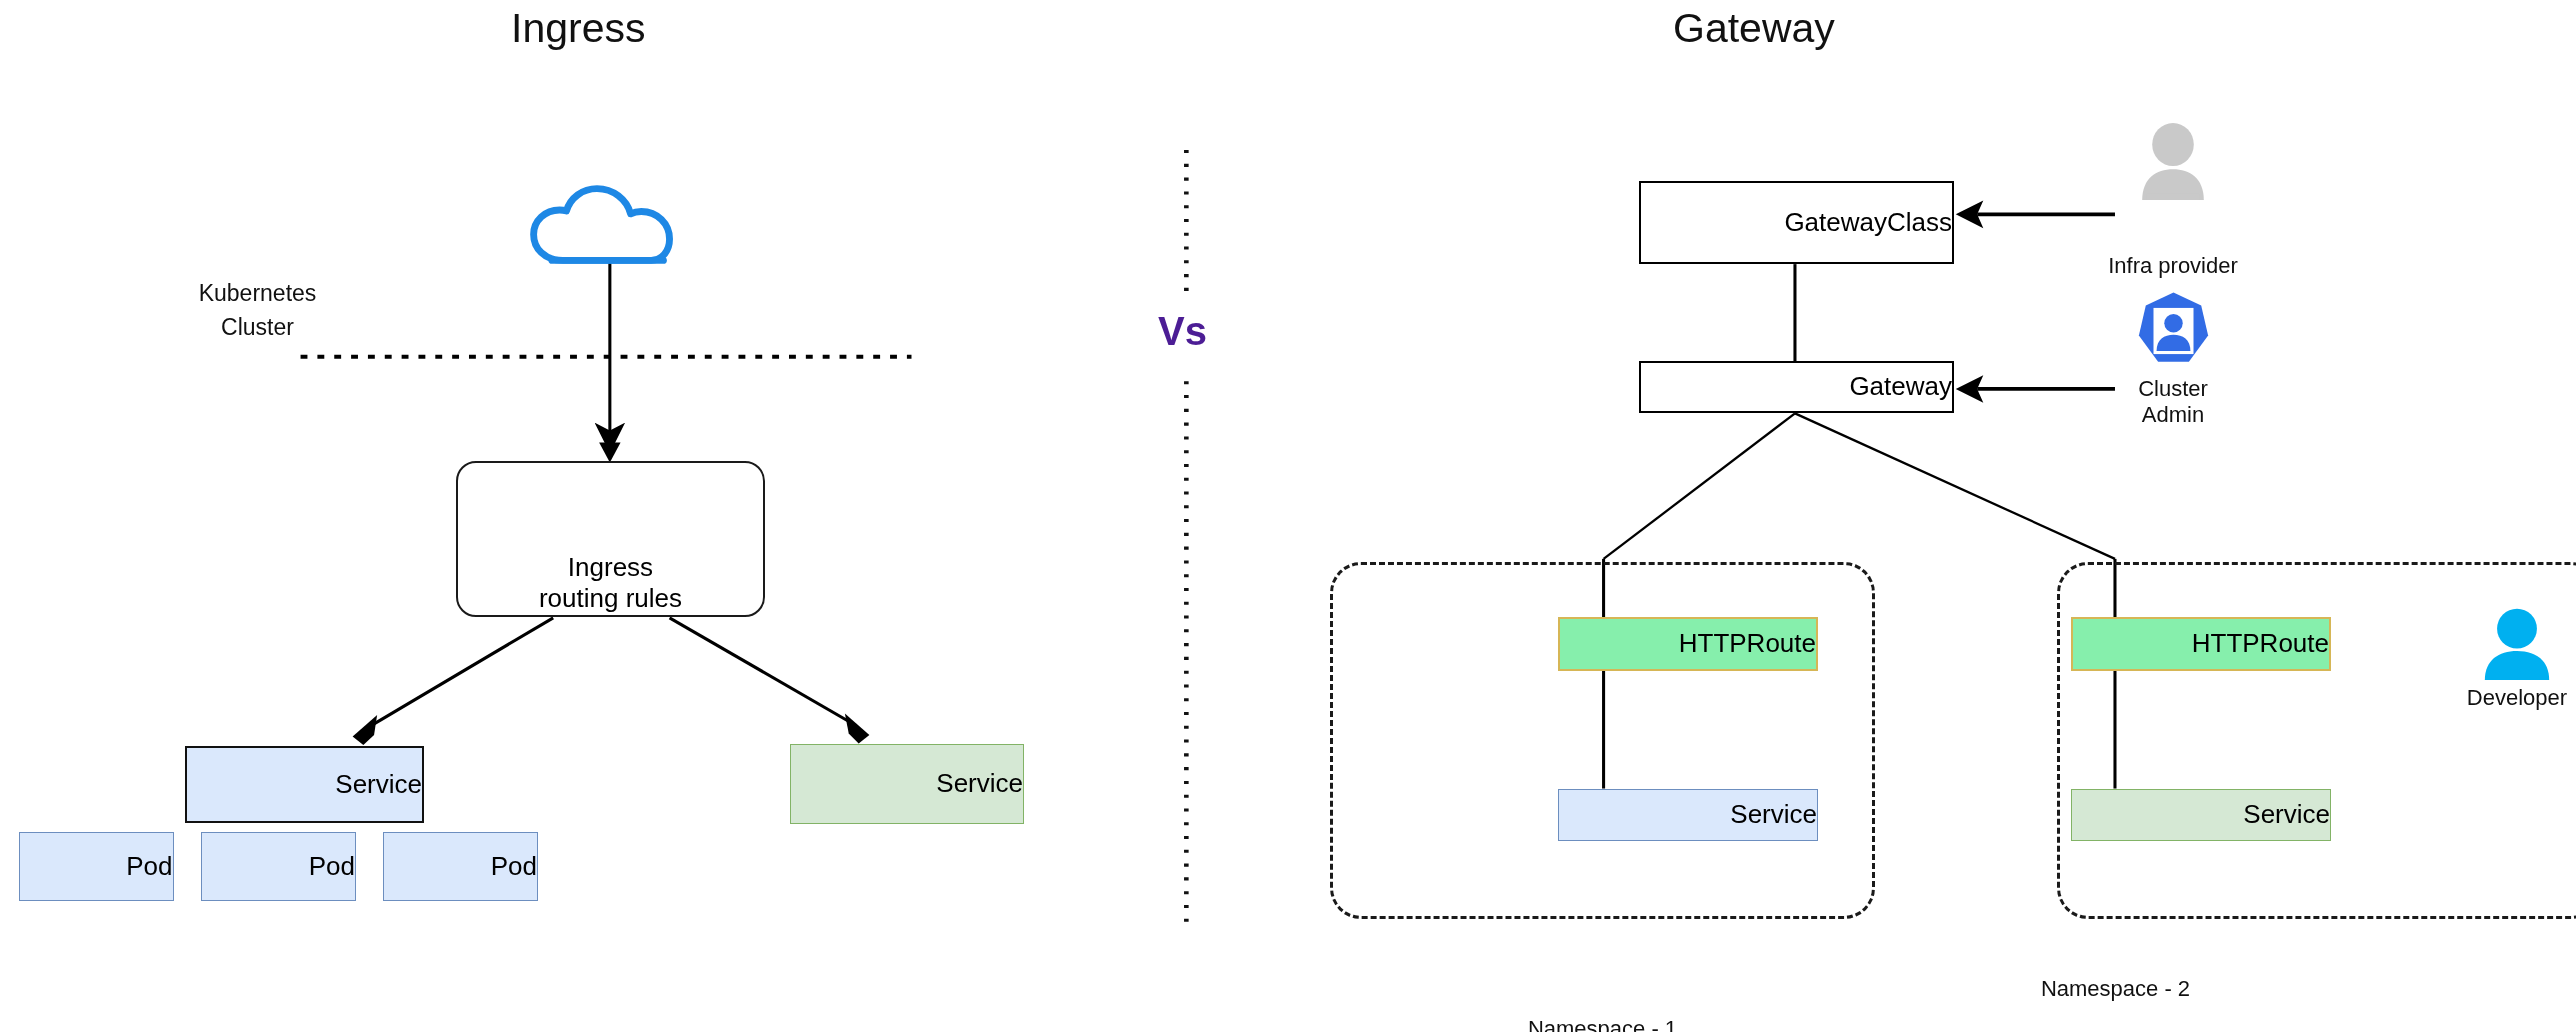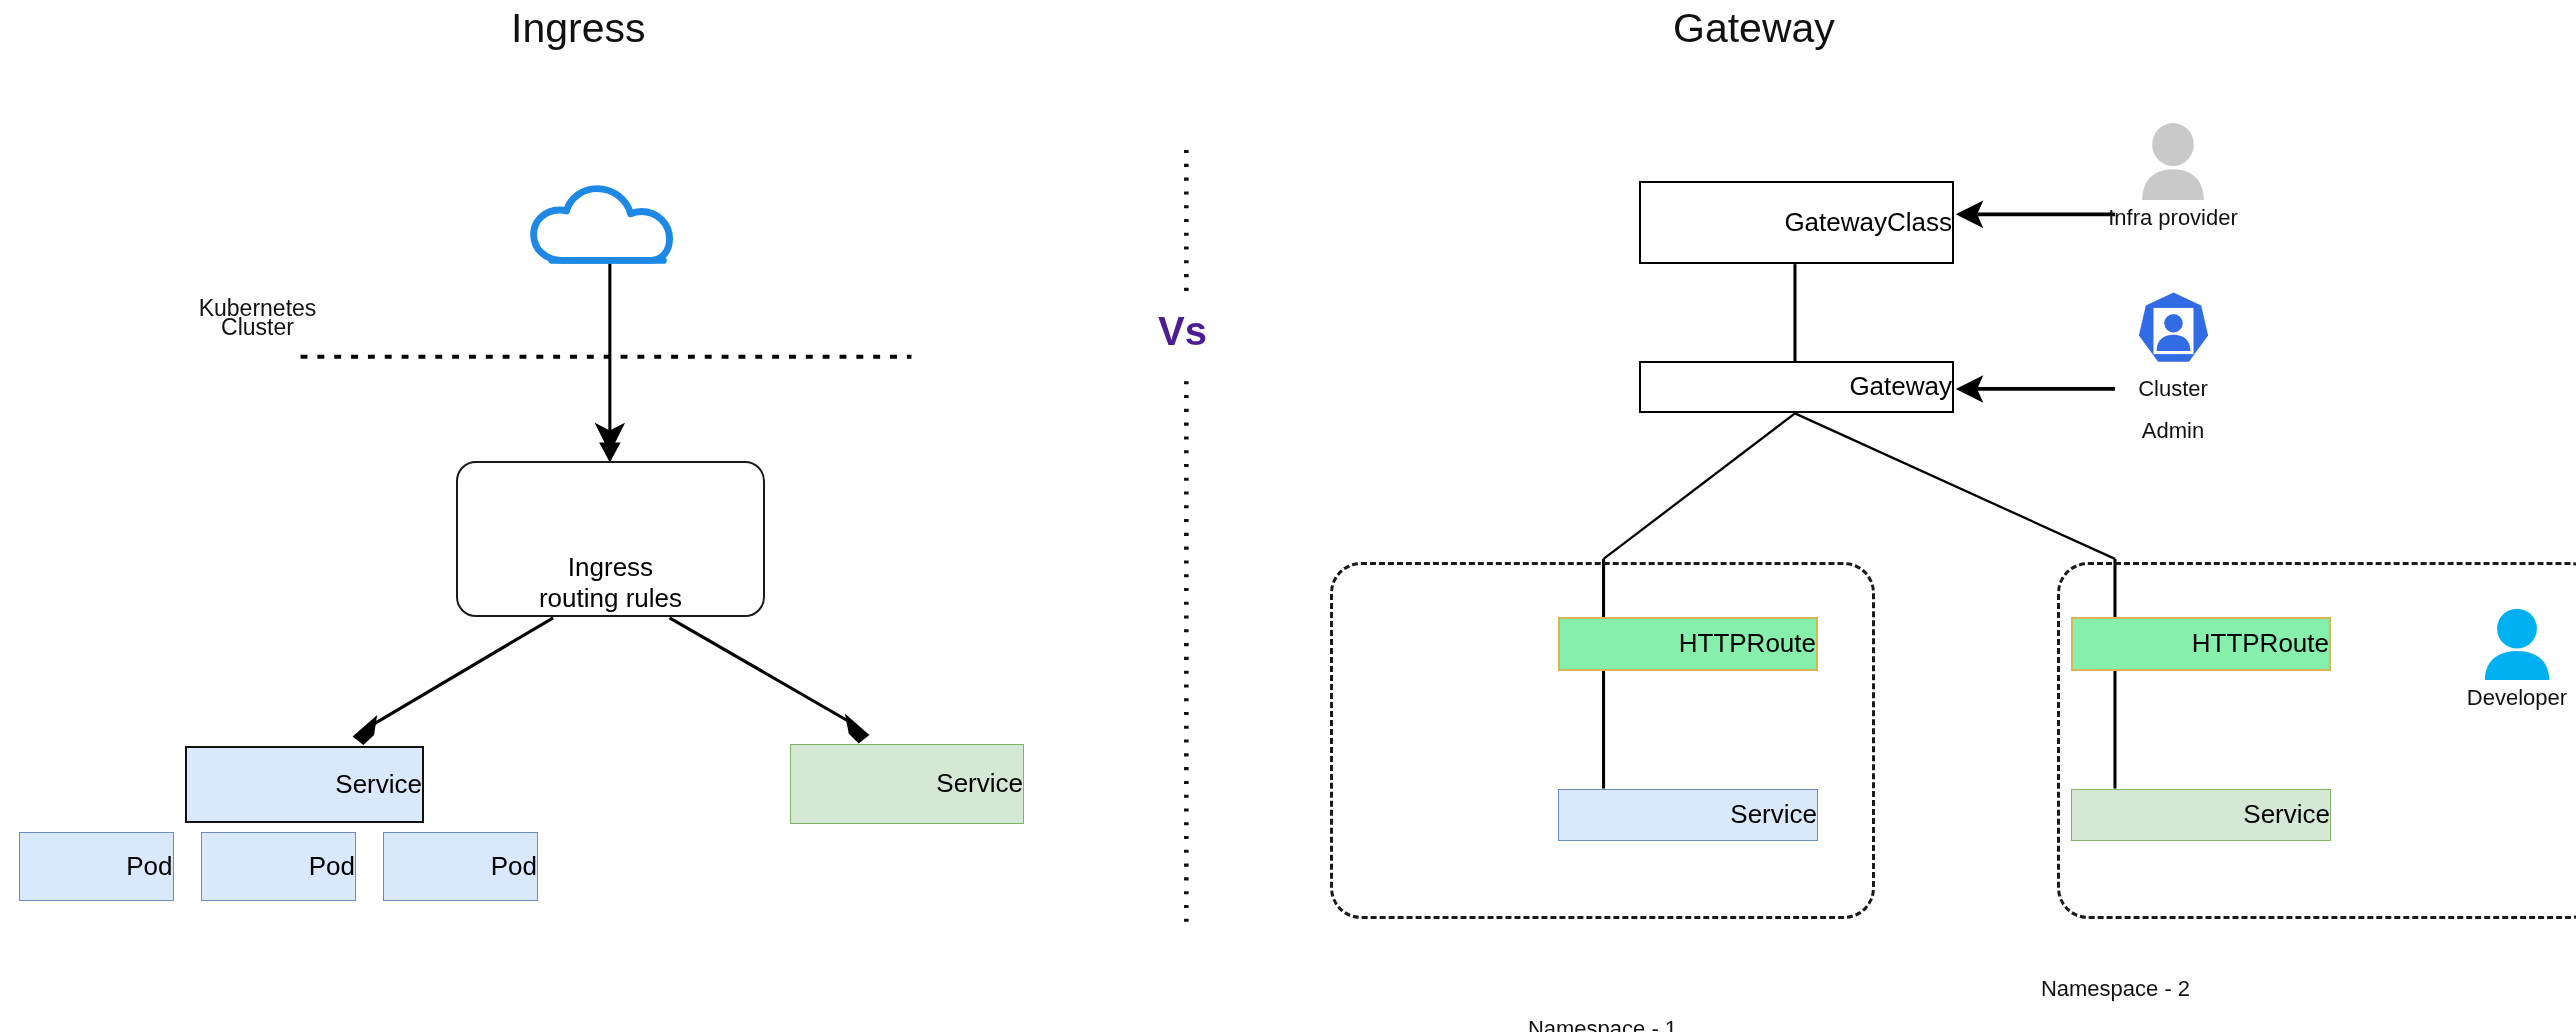--- a/index.html
+++ b/index.html
@@ -83,21 +83,21 @@
   <div class="icon-wrap" style="position:absolute;left:512px;top:181px;">
     <svg width="165" height="84" viewBox="0 0 216 110" xmlns="http://www.w3.org/2000/svg">
       <path d="M44,104 C20,104 6,88 6,70 C6,52 21,38 40,38 C43,38 46,38.4 49,39.2
                C54,22 70,10 89,10 C110,10 128,24 133,43
                C137,41 142,40 147,40 C168,40 184,56 184,76
                C184,92 174,104 160,104 Z" fill="#ffffff" stroke="#1e88e5" stroke-width="9" stroke-linejoin="round"></path>
       <line x1="30" y1="104" x2="176" y2="104" stroke="#1e88e5" stroke-width="9" stroke-linecap="round"></line>
     </svg>
   </div>
 
-  <div class="plainlabel" style="left:145px;top:280px;width:191px;margin-top:15px;">Kubernetes</div>
+  <div class="plainlabel" style="left:145px;top:280px;width:191px;">Kubernetes</div>
   <div class="plainlabel" style="left:145px;top:314px;width:191px;">Cluster</div>
 
   <div class="node box-round" style="left:439px;top:461px;width:309px;height:156px;flex-direction:column;">
     <span>Ingress</span>
     <span>routing rules</span>
   </div>
 
   <div class="node box-blue" style="left:168px;top:746px;width:239px;height:77px;">
     <span>Service</span>
   </div>
@@ -117,42 +117,42 @@
   </div>
 
   <div class="node box-plain" style="left:1622px;top:181px;width:315px;height:83px;">
     <span>GatewayClass</span>
   </div>
 
   <div class="node box-plain" style="left:1622px;top:361px;width:315px;height:52px;">
     <span>Gateway</span>
   </div>
 
-  <div class="persona" style="left:2045px;top:123px;width:222px;">
+  <div class="persona" style="left:2045px;top:123px;width:222px;gap:48px;">
     <span class="icon-wrap">
       <svg width="74" height="77" viewBox="0 0 96 100" xmlns="http://www.w3.org/2000/svg">
         <ellipse cx="48" cy="28" rx="27" ry="28" fill="#c9c9c9"></ellipse>
         <path d="M8,100 C8,72 26,60 48,60 C70,60 88,72 88,100 Z" fill="#c9c9c9"></path>
         <rect x="14" y="92" width="68" height="8" fill="#c9c9c9"></rect>
       </svg>
     </span>
     <span class="persona-label">Infra provider</span>
   </div>
 
   <div class="persona" style="left:2045px;top:291px;width:222px;">
     <span class="icon-wrap">
       <svg width="77" height="80" viewBox="0 0 100 104" xmlns="http://www.w3.org/2000/svg">
         <polygon points="50,2 86,19 95,58 70,92 30,92 5,58 14,19" fill="#326ce5"></polygon>
         <rect x="24" y="22" width="52" height="60" fill="#ffffff"></rect>
         <circle cx="50" cy="42" r="12" fill="#326ce5"></circle>
         <path d="M28,78 C28,63 38,57 50,57 C62,57 72,63 72,78 Z" fill="#326ce5"></path>
       </svg>
     </span>
     <span class="persona-label">Cluster</span>
-    <span class="persona-label" style="margin-top:16px;">Admin</span>
+    <span class="persona-label" style="margin-top:0;">Admin</span>
   </div>
 
   <div class="ns" style="left:1313px;top:562px;width:545px;height:357px;"></div>
 
   <div class="node box-orange" style="left:1541px;top:617px;width:260px;height:54px;">
     <span>HTTPRoute</span>
   </div>
 
   <div class="node box-blue-soft" style="left:1541px;top:789px;width:260px;height:52px;">
     <span>Service</span>

